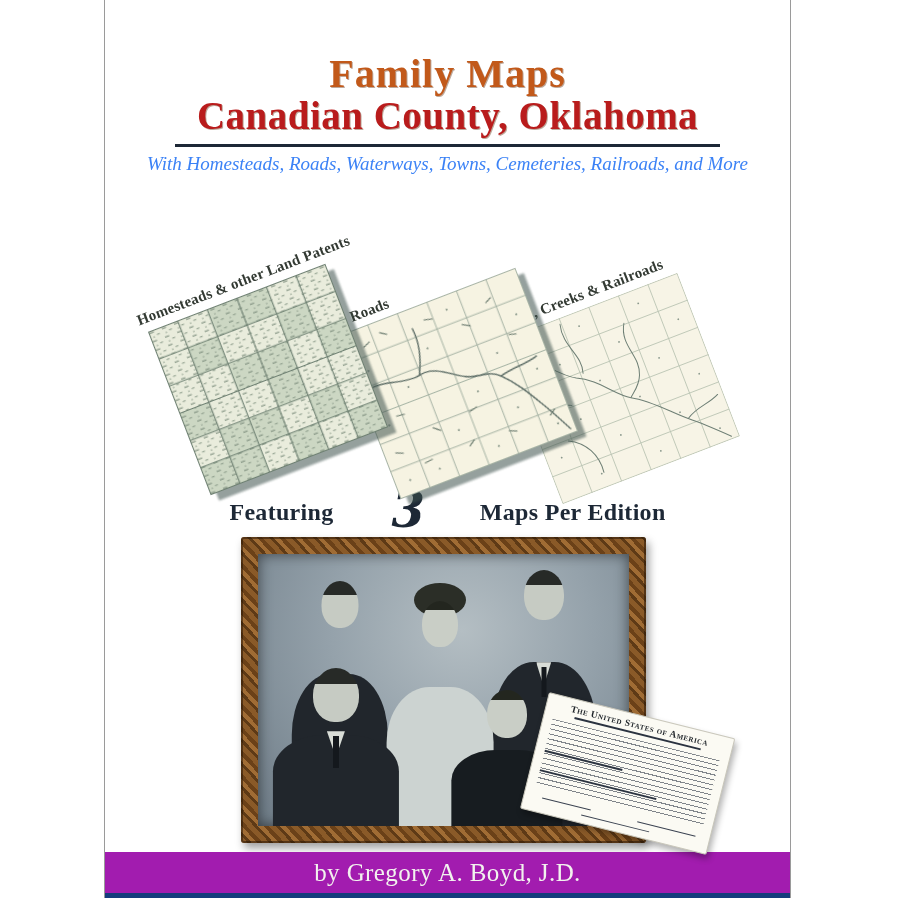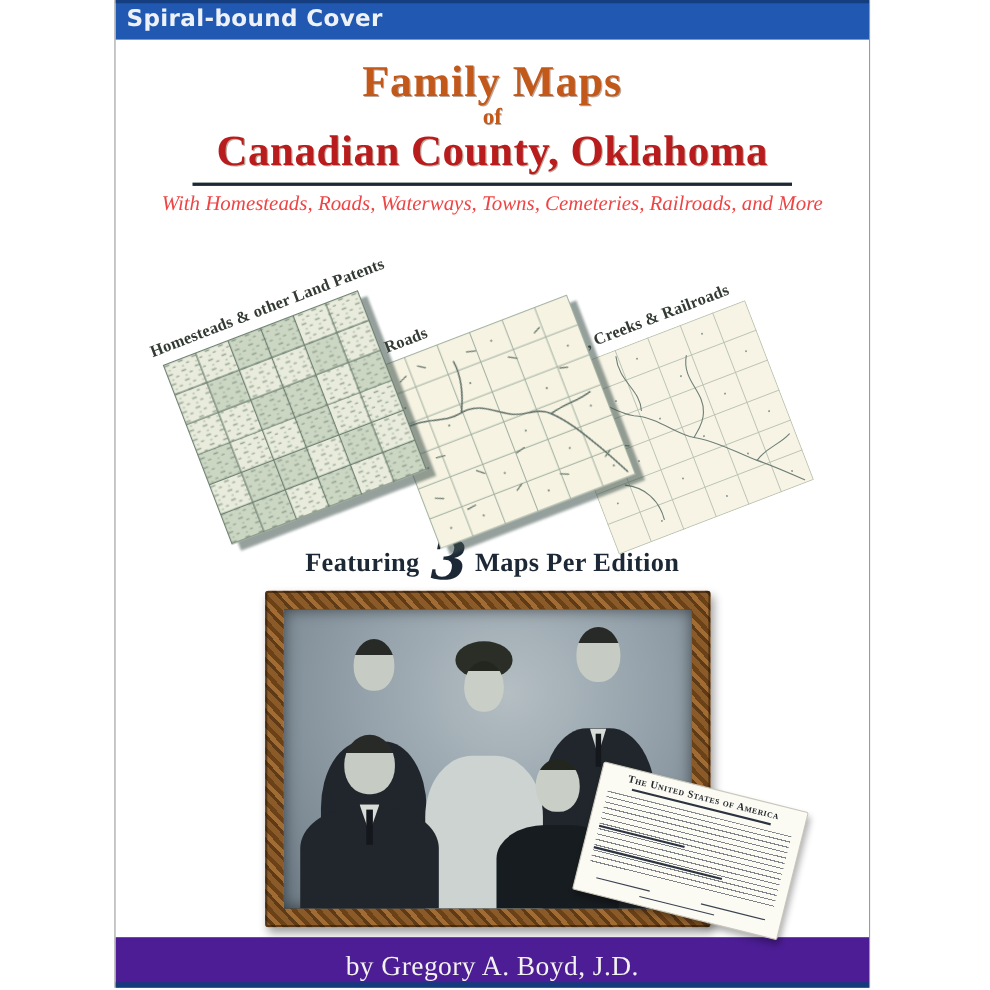--- a/index.html
+++ b/index.html
@@ -16,37 +16,37 @@
   
   .title-block{position:absolute;top:54px;left:0;right:0;text-align:center;}
   .t-main{font-size:40px;font-weight:bold;color:#c2591a;line-height:1.02;letter-spacing:1px;
     text-shadow:1px 1px 0 rgba(90,40,8,.4);}
   .t-of{font-size:21px;font-weight:bold;color:#c2591a;line-height:1;margin-top:1px;
     text-shadow:.5px .5px 0 rgba(90,40,8,.4);}
   .t-county{font-size:39px;font-weight:bold;color:#b91c1c;line-height:1.05;margin-top:1px;letter-spacing:.5px;
     text-shadow:1px 1px 0 rgba(90,40,8,.4);}
   .t-edition{font-size:25px;color:#1d2836;margin-top:4px;line-height:1.05;}
   .t-rule{width:545px;margin:7px auto 0;border:0;border-top:3px solid #1d2836;}
-  .t-subtitle{font-style:italic;font-size:19px;color:#ef4444;margin-top:6px;}
+  .t-subtitle{font-style:italic;font-size:19px;color:#3b82f6;margin-top:6px;}
 
   
   .map{position:absolute;width:190px;height:175px;transform:rotate(-21deg);}
   .map svg{display:block;width:100%;height:100%;}
   .map .shadowed{filter:drop-shadow(6px 8px 1px rgba(62,82,76,.55));}
   .map-label{position:absolute;font-weight:bold;color:#333a33;font-size:15px;letter-spacing:.2px;white-space:nowrap;}
   #map1{left:68px;top:292px;z-index:3;}
   #map2{left:258px;top:296px;z-index:2;}
   #map3{left:420px;top:301px;z-index:1;}
   #map1 .map-label{top:-22px;left:-6px;}
   #map2 .map-label{top:-21px;left:18px;}
   #map3 .map-label{top:-22px;left:-2px;}
 
   
   .featuring{position:absolute;top:486px;left:0;right:0;height:52px;display:flex;
-    align-items:center;justify-content:center;color:#1d2836;}
+    align-items:center;justify-content:center;color:#1d2836;gap:48px;}
   .featuring .f-txt{font-size:24px;font-weight:bold;letter-spacing:.3px;}
   .featuring .f-num{font-size:48px;font-style:italic;font-weight:bold;margin:0 7px 0 10px;
     font-family:"DejaVu Serif",serif;line-height:1;position:relative;top:-2px;}
 
   
   .frame{position:absolute;left:136px;top:537px;width:405px;height:306px;box-sizing:border-box;
     padding:17px;border-radius:3px;
     background:repeating-linear-gradient(47deg,#8a5a28 0 5px,#5e3a16 5px 8px,#a06c34 8px 12px,#6b4118 12px 16px);
     box-shadow:3px 5px 9px rgba(0,0,0,.38), inset 0 0 0 2px rgba(40,22,6,.55);}
   .photo{position:relative;width:100%;height:100%;overflow:hidden;
@@ -71,36 +71,32 @@
     box-shadow:3px 4px 6px rgba(0,0,0,.3);box-sizing:border-box;z-index:5;}
   .patent-header{margin-top:5px;text-align:center;font-weight:bold;font-size:9.5px;color:#1f2429;
     letter-spacing:.5px;font-variant:small-caps;}
   .patent-sub{height:1.6px;background:#2b3340;margin:2px 30px 0;}
   .patent-lines{position:absolute;top:24px;left:9px;right:9px;bottom:26px;
     background:repeating-linear-gradient(to bottom,rgba(62,70,82,.65) 0 1px,transparent 1px 5px);}
   .patent-bold{position:absolute;left:9px;height:2px;background:#2b3340;}
   .sig{position:absolute;height:1.3px;background:#3a4250;}
 
   
-  .footer-bar{position:absolute;left:0;right:0;bottom:0;height:46px;background:#4c1d95;
-    border-bottom:5px solid #143c7c;box-sizing:border-box;display:flex;align-items:flex-end;justify-content:center;}
+  .footer-bar{position:absolute;left:0;right:0;bottom:0;height:46px;background:#a21caf;
+    border-bottom:5px solid #143c7c;box-sizing:border-box;display:flex;align-items:center;justify-content:center;}
   .footer-bar span{color:#f2f2ee;font-size:25px;letter-spacing:.4px;}
 </style>
 </head>
 <body>
 
 <div class="cover">
 
-  <div class="top-banner">
-    <span>Spiral-bound Cover</span>
-  </div>
 
   <div class="title-block">
     <div class="t-main">Family Maps</div>
-    <div class="t-of">of</div>
     <div class="t-county">Canadian County, Oklahoma</div>
     <hr class="t-rule">
     <div class="t-subtitle">With Homesteads, Roads, Waterways, Towns, Cemeteries, Railroads, and More</div>
   </div>
 
   <div class="map" id="map1">
     <span class="map-label">Homesteads &amp; other Land Patents</span>
     <svg class="shadowed" viewBox="0 0 190 175">
       <defs>
         <pattern id="sp" width="13" height="9" patternUnits="userSpaceOnUse">

